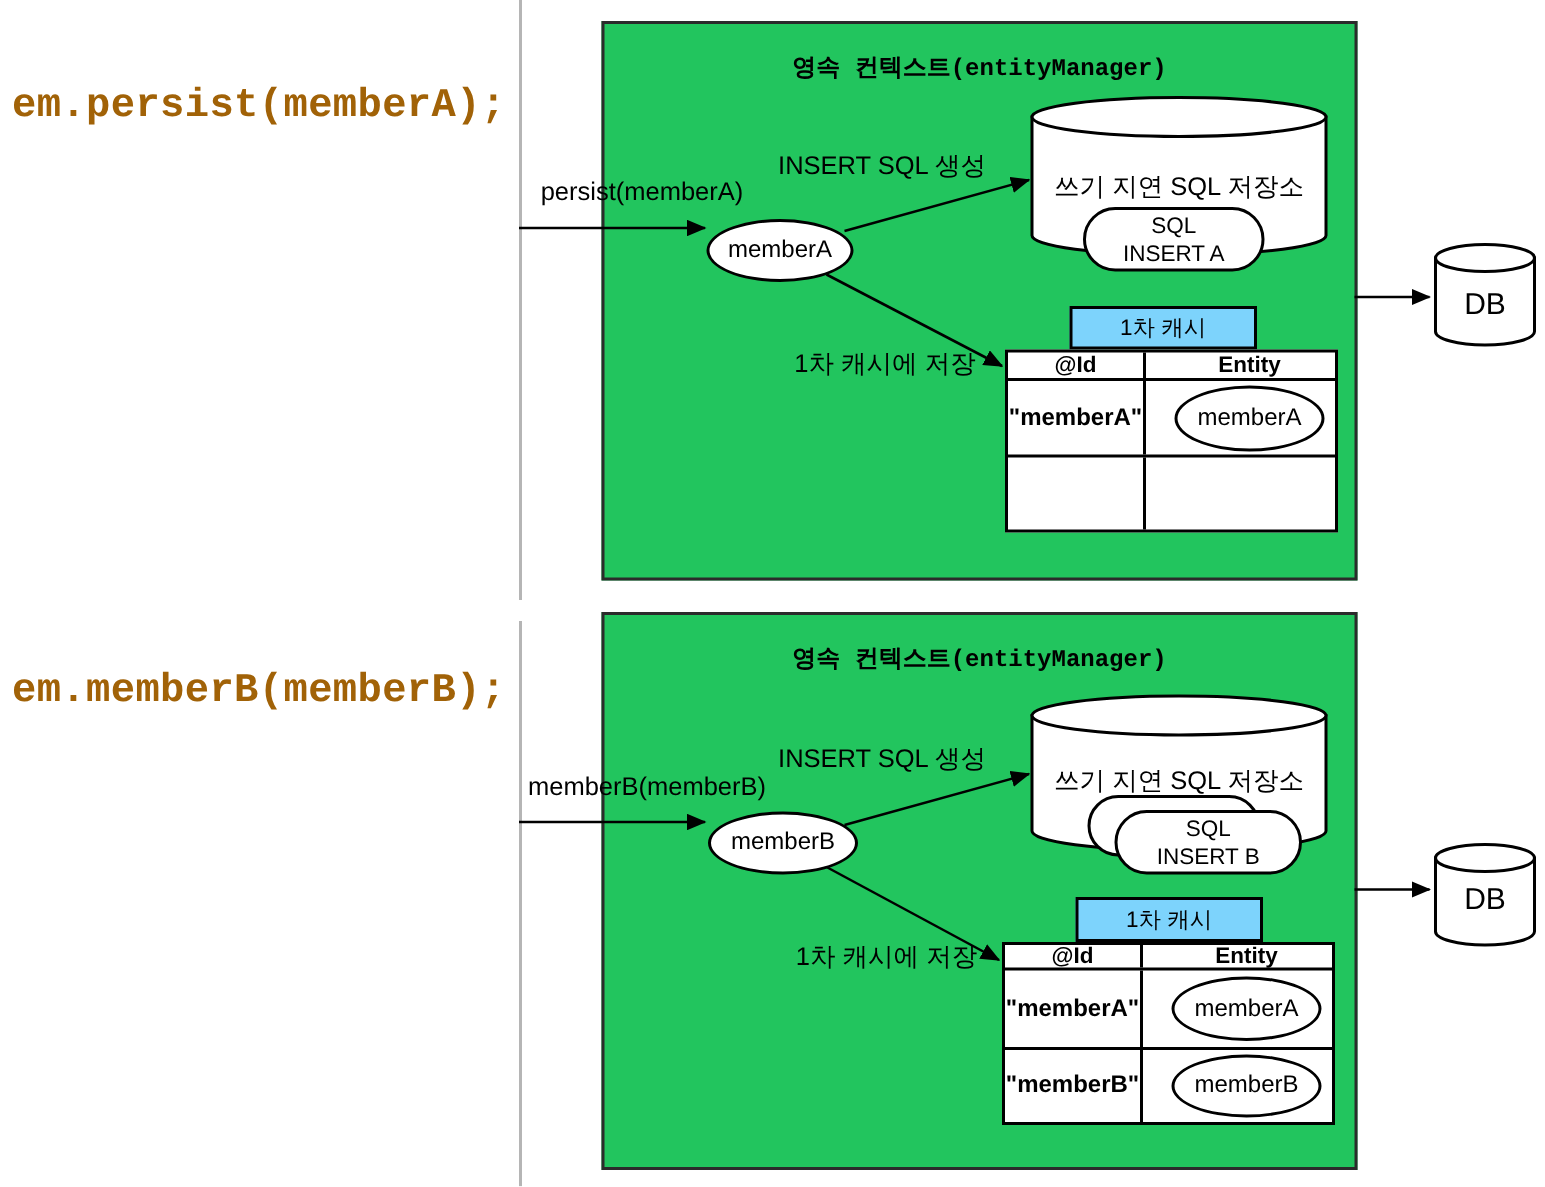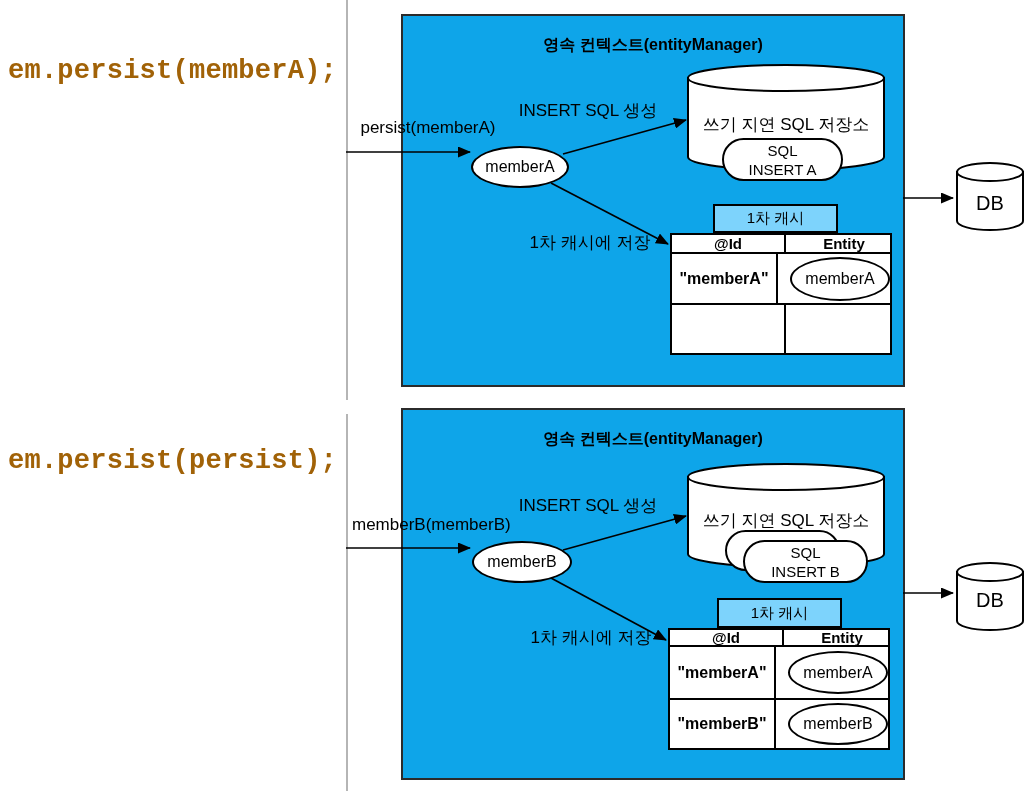--- a/index.html
+++ b/index.html
@@ -4,22 +4,22 @@
 <style>
   html,body{margin:0;padding:0;background:#ffffff;}
   .stage{position:relative;width:1030px;height:791px;background:#ffffff;
          font-family:"Liberation Sans",sans-serif;color:#000;overflow:hidden;}
   .divider{position:absolute;left:346px;width:2px;background:#b5b5b5;}
   .divider.d1{top:0;height:400px;}
   .divider.d2{top:414px;height:377px;}
   .code{position:absolute;left:8px;font-family:"Liberation Mono",monospace;
         font-weight:bold;font-size:27px;letter-spacing:.25px;white-space:nowrap;color:#a16207;}
   .code.c1{top:56px;} .code.c2{top:446px;}
-  .panel{position:absolute;left:401px;width:500px;background:#0ea5e9;
-         border:2px solid #2b2b2b;box-sizing:content-box;}
+  .panel{position:absolute;left:401px;width:500px;background:#22c55e;
+         border:2px solid #2b2b2b;box-sizing:content-box;font-family:Liberation Mono, monospace;}
   .panel.p1{top:14px;height:369px;} .panel.p2{top:408px;height:368px;}
   .panel-title{position:absolute;left:0;right:0;top:19px;text-align:center;
                font-weight:bold;font-size:16px;}
   svg.shapes{position:absolute;left:0;top:0;pointer-events:none;}
   .arr{stroke:#000;stroke-width:1.7;fill:none;marker-end:url(#ah);}
   .label{position:absolute;font-size:17px;text-align:center;white-space:nowrap;}
   .stadium{position:absolute;background:#fff;border:2px solid #000;border-radius:24px;
            display:flex;flex-direction:column;align-items:center;justify-content:center;
            font-size:15px;line-height:19px;text-align:center;box-sizing:border-box;}
   .ellipse{background:#fff;border:2px solid #000;border-radius:50%;
@@ -28,36 +28,36 @@
   .store-title{position:absolute;width:196px;text-align:center;font-size:17px;white-space:nowrap;}
   .cache-box{position:absolute;background:#7dd3fc;border:2px solid #000;box-sizing:border-box;
              display:flex;align-items:center;justify-content:center;font-size:15px;}
   .cache-table{position:absolute;background:#fff;border:2px solid #000;box-sizing:border-box;
                display:flex;flex-direction:column;}
   .trow{display:flex;box-sizing:border-box;}
   .trow.thead{border-bottom:2px solid #000;}
   .trow.r1{border-bottom:2px solid #000;}
   .trow.r2{flex:1;}
   .cell{box-sizing:border-box;display:flex;align-items:center;justify-content:center;}
-  .cell.id{width:114px;border-right:2px solid #000;}
+  .cell.id{width:92px;border-right:2px solid #000;}
   .cell.ent{flex:1;padding-left:12px;}
   .thead .cell{font-weight:bold;font-size:15px;}
   .id-val{font-weight:bold;font-size:16px;}
   .db-label{position:absolute;width:66px;text-align:center;font-size:20px;}
 </style>
 </head>
 <body>
 
 <div class="stage">
 
   <div class="divider d1"></div>
   <div class="divider d2"></div>
 
   <div class="code c1">em.persist(memberA);</div>
-  <div class="code c2">em.persist(persist);</div>
+  <div class="code c2">em.memberB(memberB);</div>
 
   <div class="panel p1">
     <div class="panel-title">영속 컨텍스트(entityManager)</div>
   </div>
   <div class="panel p2">
     <div class="panel-title">영속 컨텍스트(entityManager)</div>
   </div>
 
   <svg class="shapes" width="1030" height="791" viewBox="0 0 1030 791">
     <defs>

